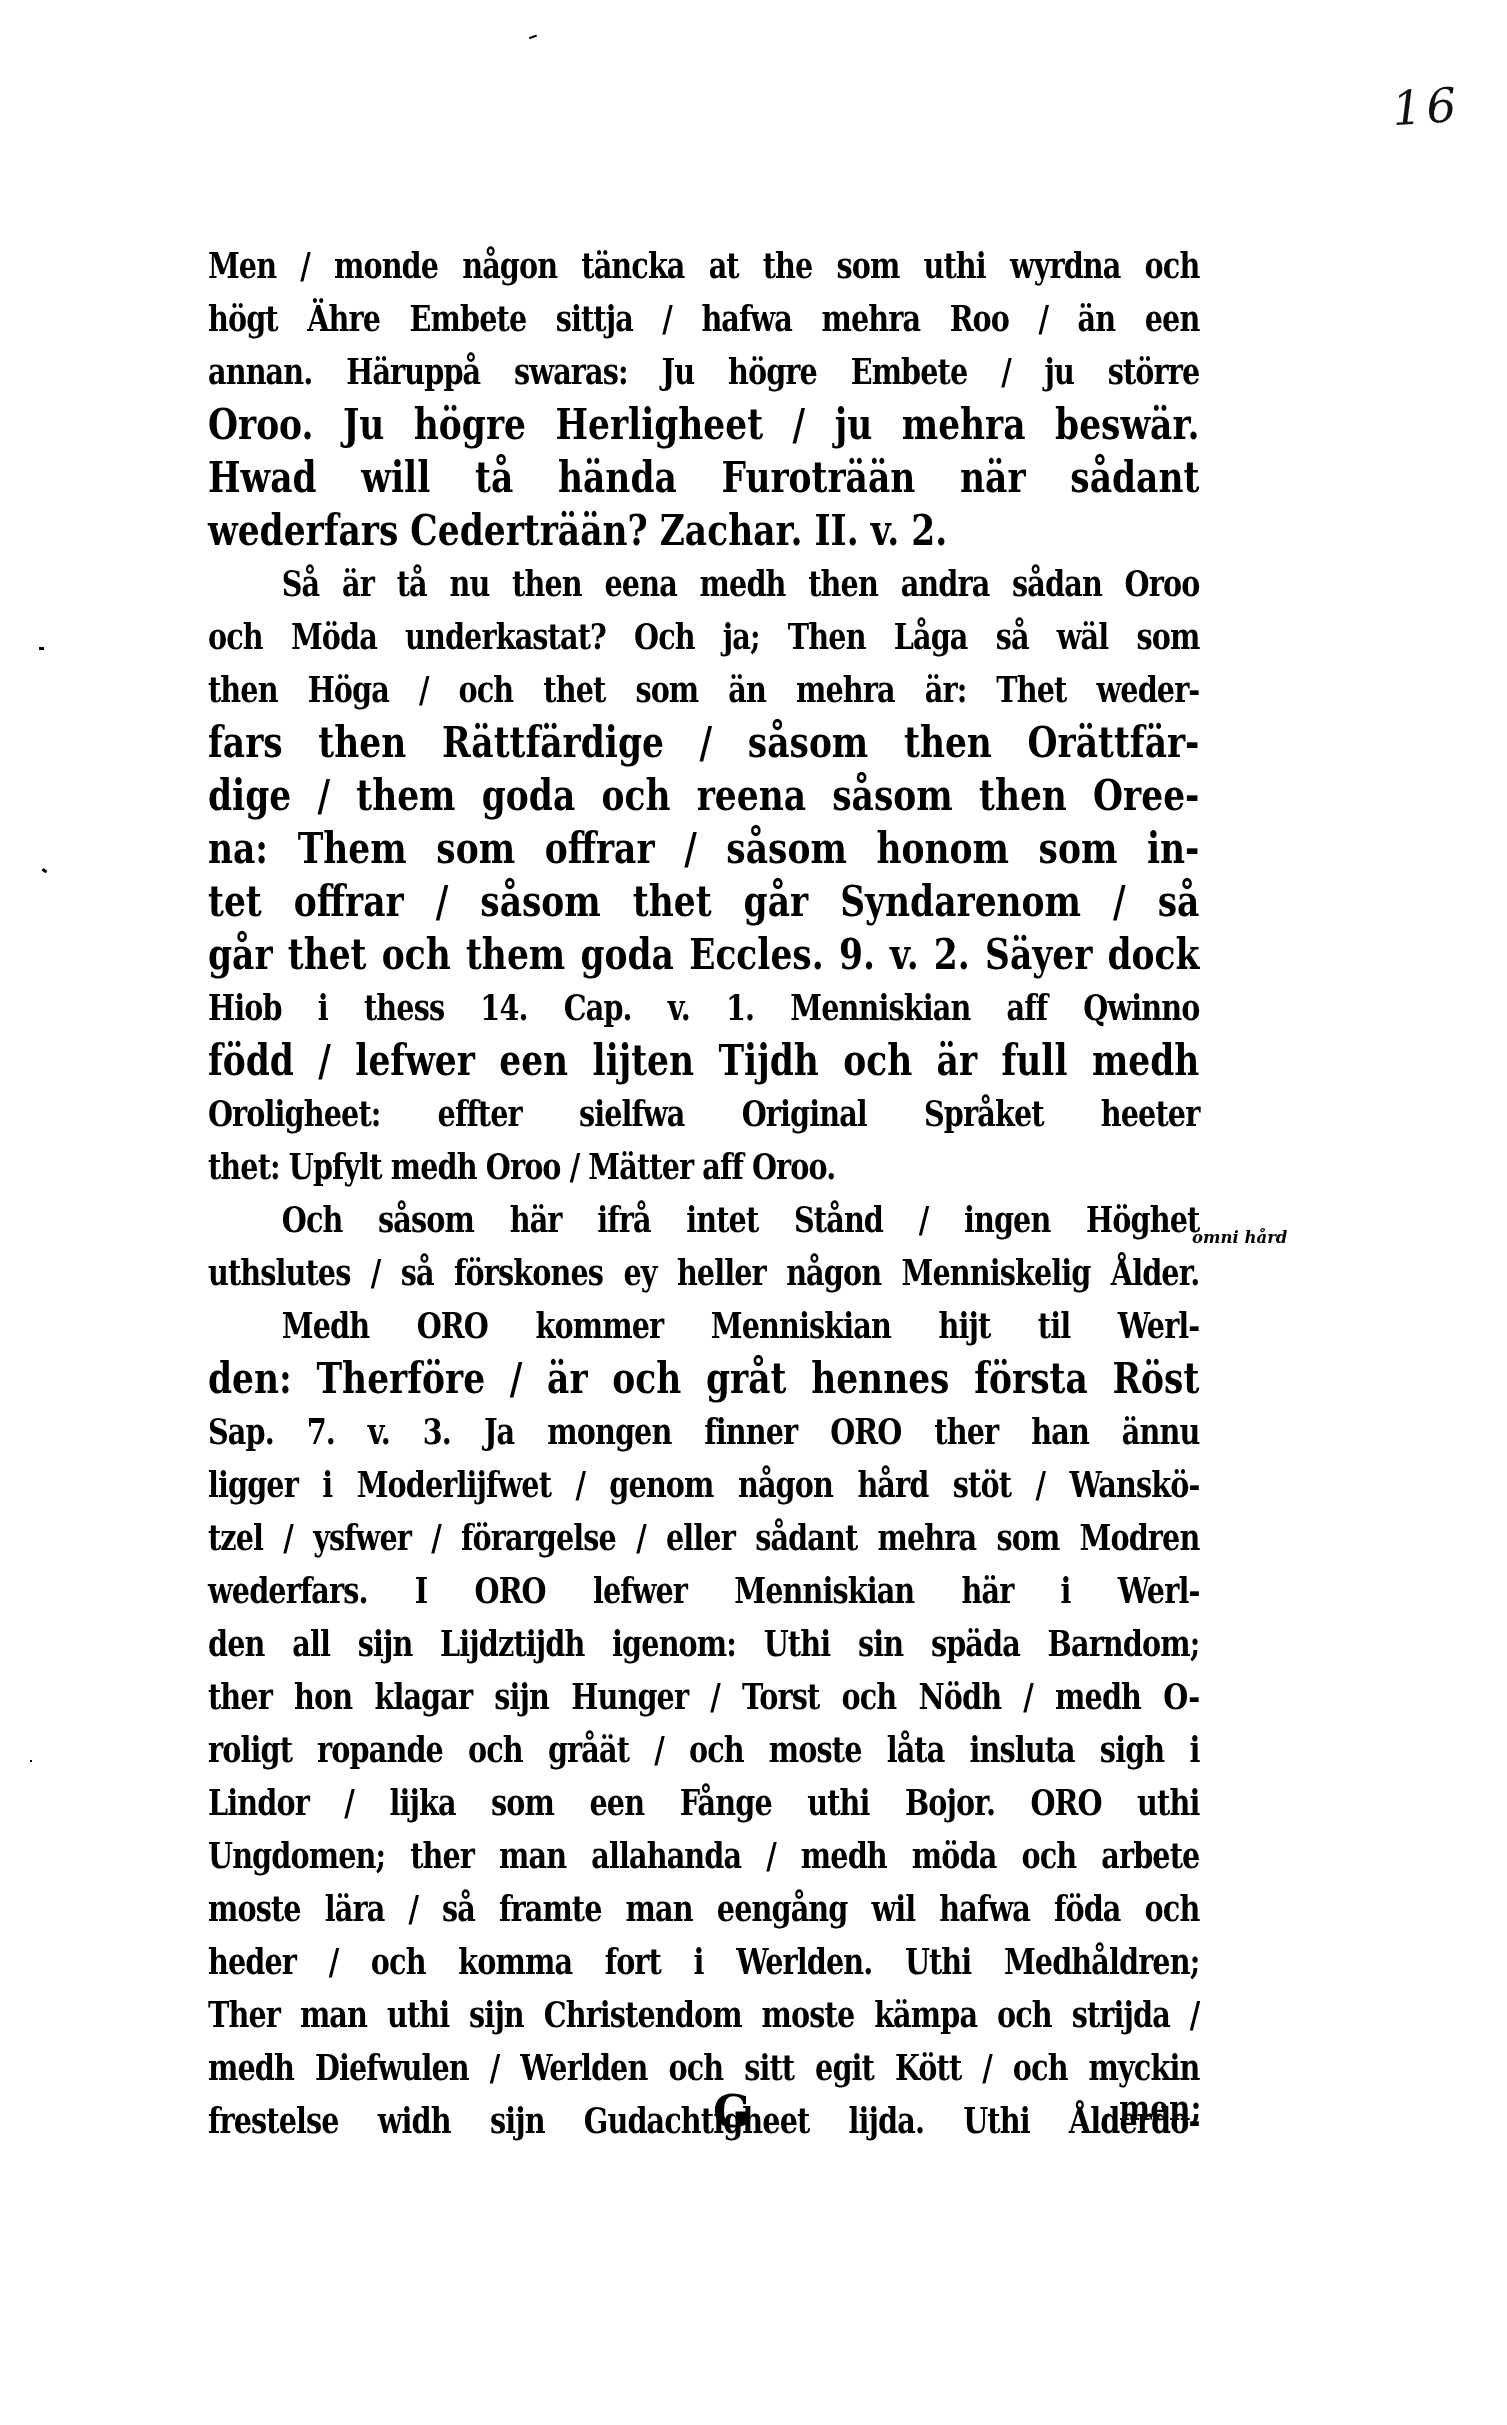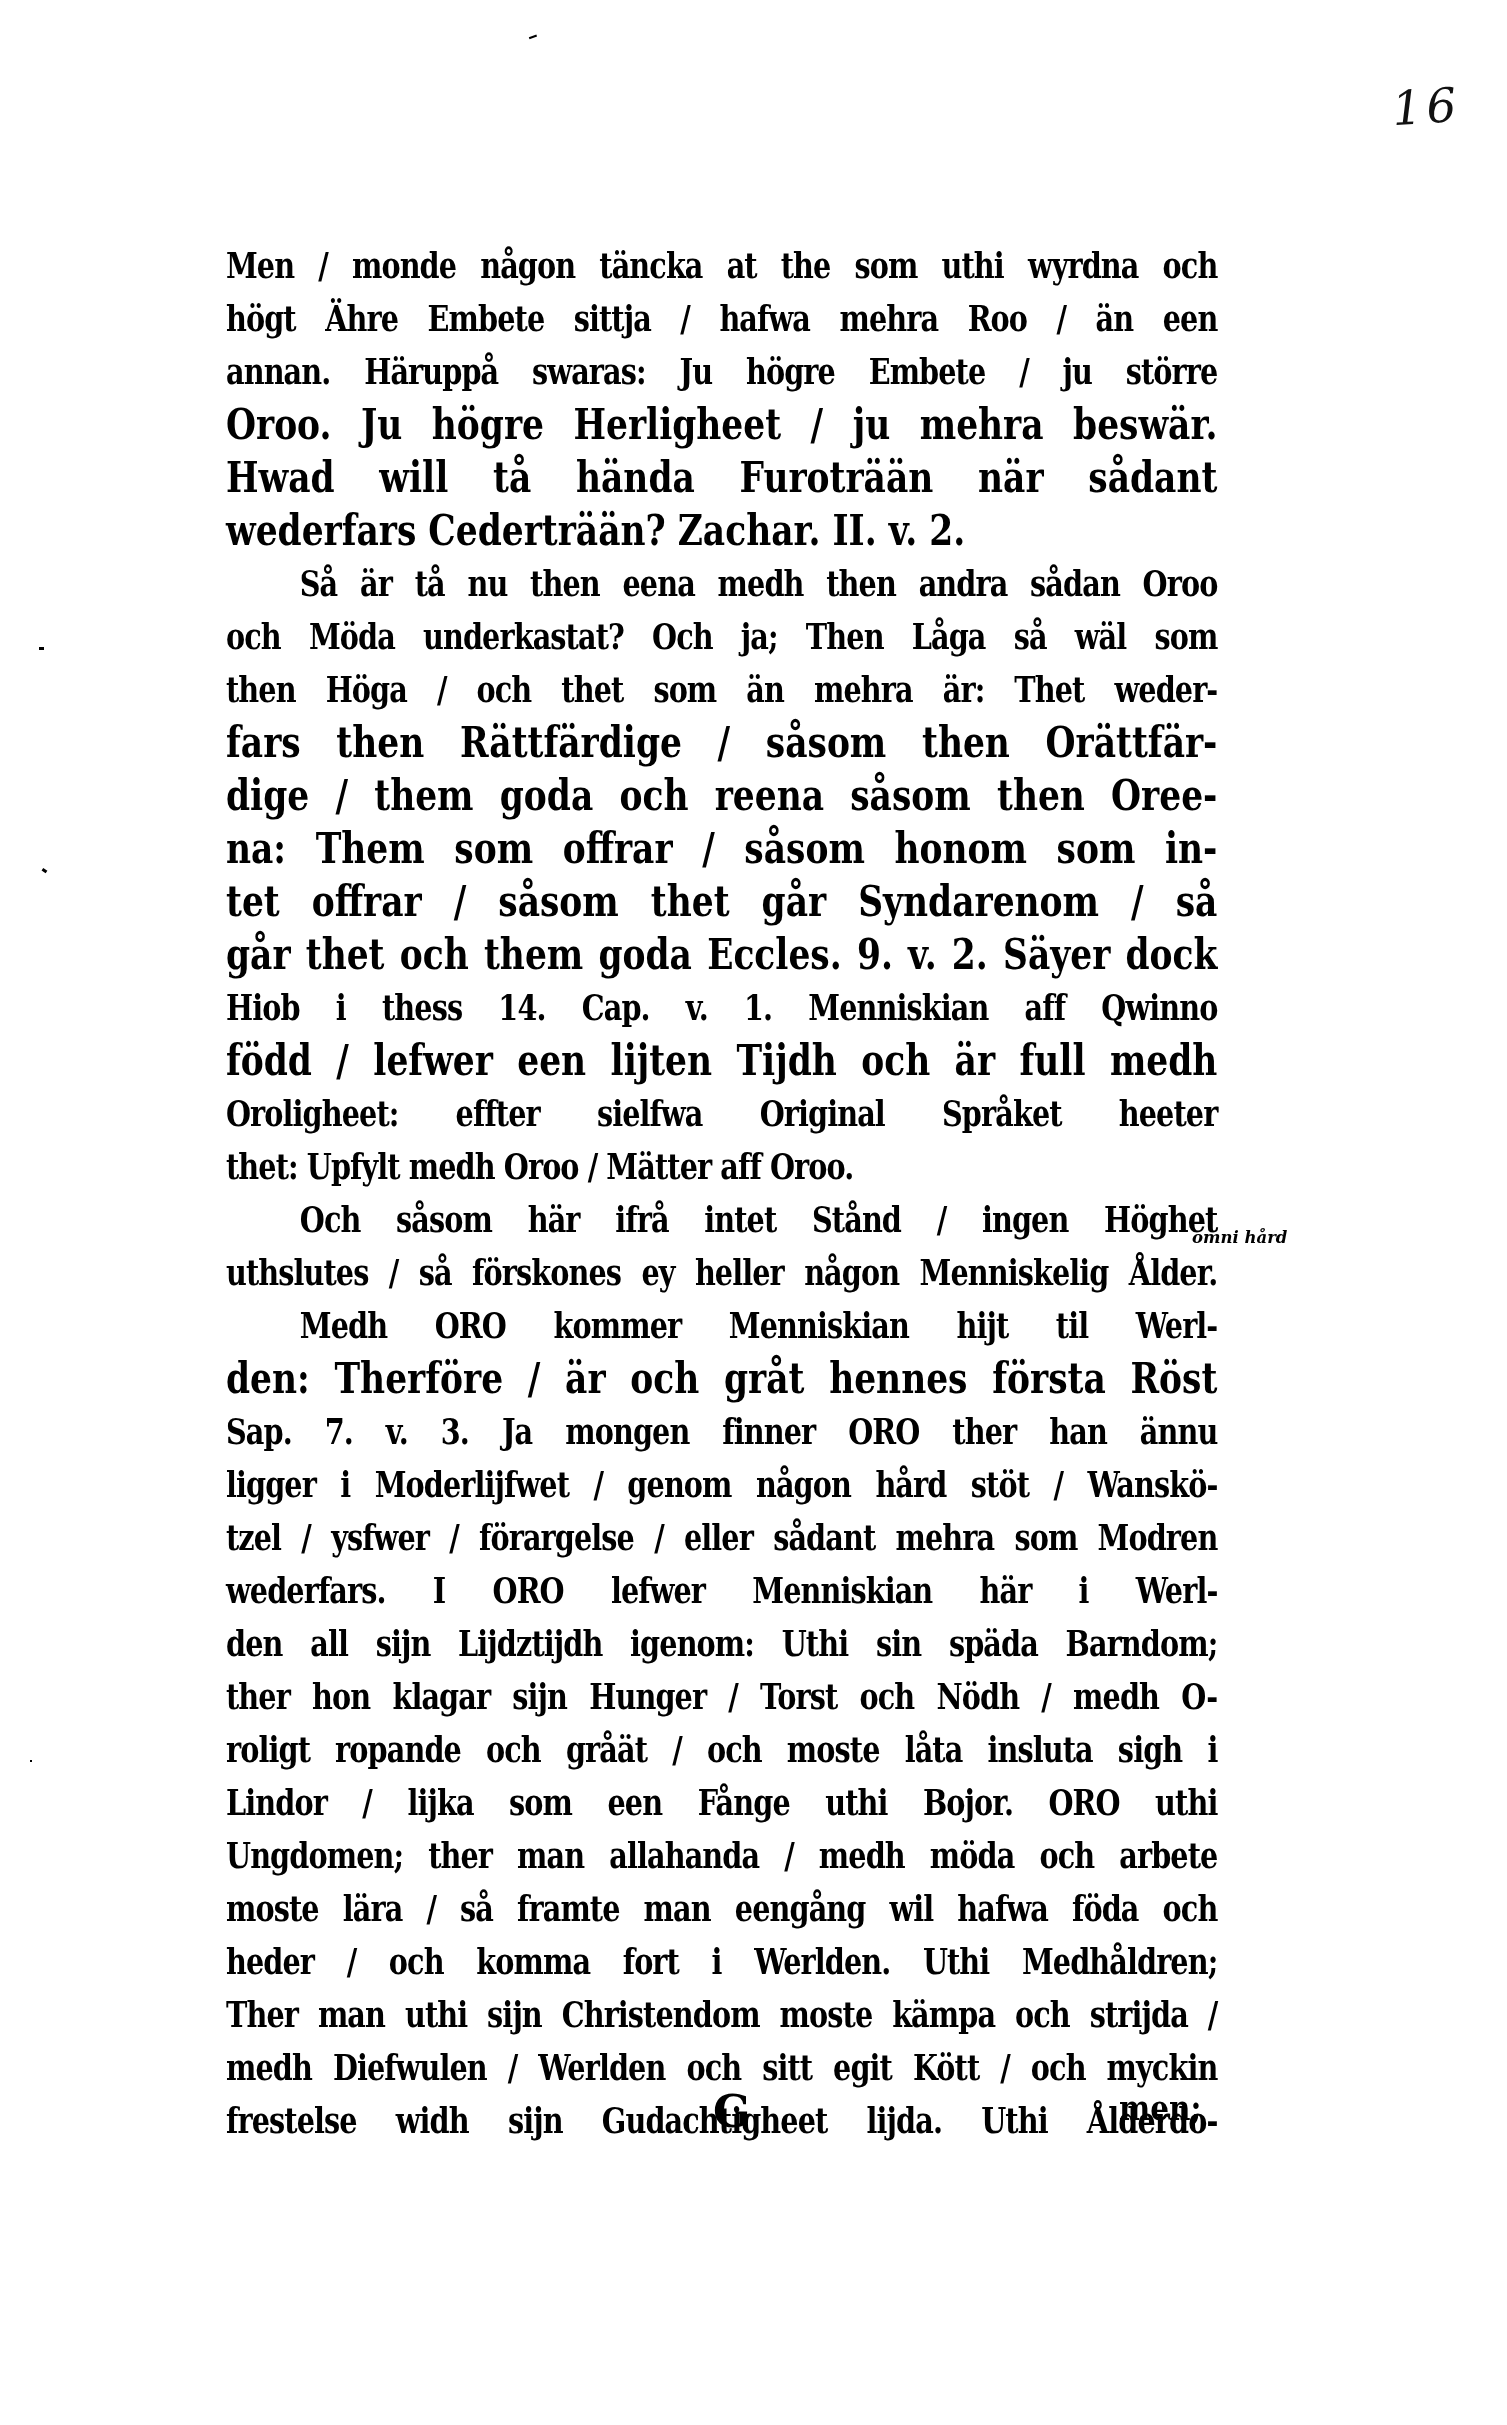--- a/index.html
+++ b/index.html
@@ -31,21 +31,21 @@
       position: absolute;
       left: 529px;
       top: 36px;
       width: 7.5px;
       height: 2.3px;
       background: #000;
       transform: rotate(-20deg);
     }
     .text-block {
       position: absolute;
-      left: 226px;
+      left: 208px;
       top: 239px;
       width: 991px;
     }
     .line {
       display: block;
       height: 53px;
       line-height: 53px;
       white-space: nowrap;
       font-family: "DejaVu Serif", "Liberation Serif", serif;
       font-weight: bold;

